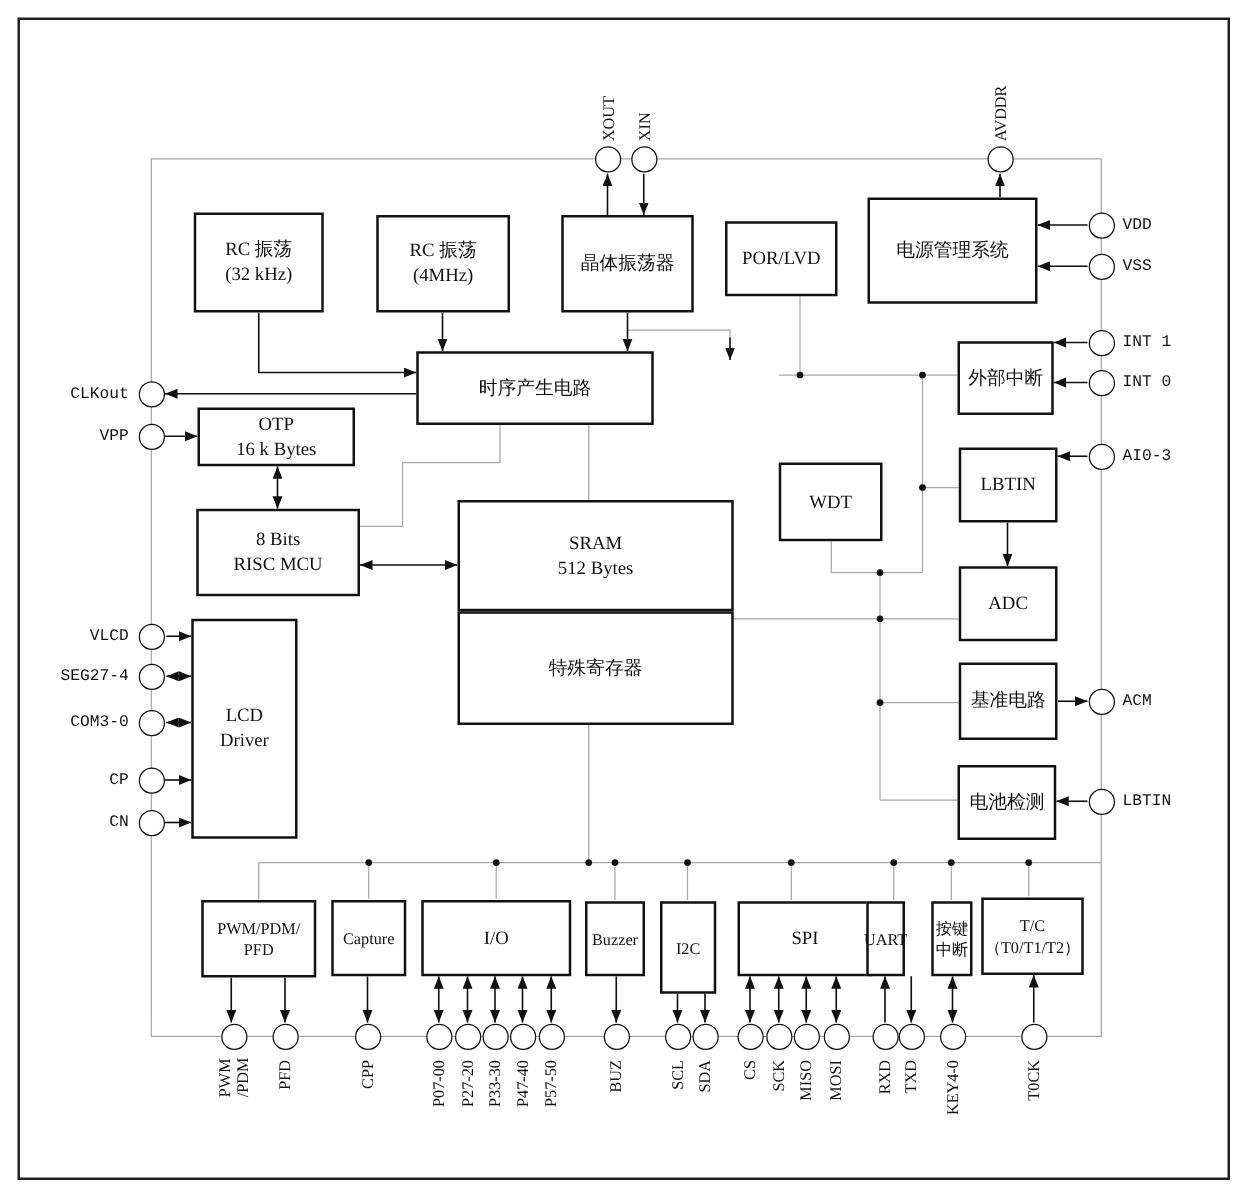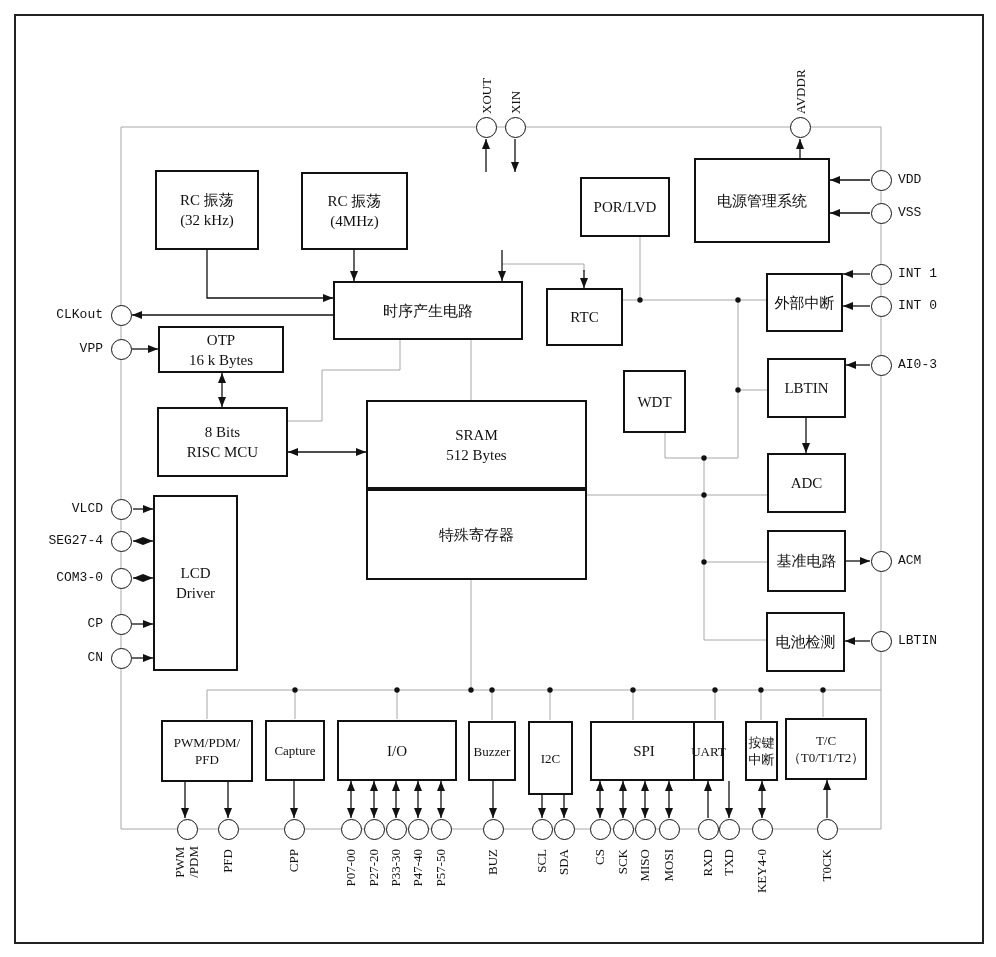--- a/index.html
+++ b/index.html
@@ -119,30 +119,30 @@
       <circle cx="715" cy="690" r="2.7"></circle>
         <circle cx="761" cy="690" r="2.7"></circle>
       <circle cx="823" cy="690" r="2.7"></circle>
     </g>
   </svg>
 
   <div class="block" style="left:155px;top:170px;width:104px;height:80px">RC 振荡
 (32 kHz)</div>
   <div class="block" style="left:301px;top:172px;width:107px;height:78px">RC 振荡
 (4MHz)</div>
+  <div class="block" style="left:449px;top:172px;width:106px;height:78px">晶体振荡器</div>
   <div class="block" style="left:580px;top:177px;width:90px;height:60px">POR/LVD</div>
   <div class="block" style="left:694px;top:158px;width:136px;height:85px">电源管理系统</div>
   <div class="block" style="left:333px;top:281px;width:190px;height:59px">时序产生电路</div>
-  <div class="block" style="left:546px;top:288px;width:77px;height:58px">RTC</div>
   <div class="block" style="left:766px;top:273px;width:77px;height:59px">外部中断</div>
   <div class="block" style="left:158px;top:326px;width:126px;height:47px">OTP
 16 k Bytes</div>
   <div class="block" style="left:157px;top:407px;width:131px;height:70px">8 Bits
 RISC MCU</div>
-  <div class="block" style="left:623px;top:370px;width:63px;height:63px">WDT</div>
+  <div class="block" style="left:623px;top:370px;width:83px;height:63px">WDT</div>
   <div class="block" style="left:767px;top:358px;width:79px;height:60px">LBTIN</div>
   <div class="block" style="left:366px;top:400px;width:221px;height:89px">SRAM
 512 Bytes</div>
   <div class="block" style="left:153px;top:495px;width:85px;height:176px">LCD
 Driver</div>
   <div class="block" style="left:366px;top:489px;width:221px;height:91px">特殊寄存器</div>
   <div class="block" style="left:767px;top:453px;width:79px;height:60px">ADC</div>
   <div class="block" style="left:766px;top:612px;width:79px;height:60px">电池检测</div>
   <div class="block" style="left:767px;top:530px;width:79px;height:62px">基准电路</div>
   <div class="block small" style="left:161px;top:720px;width:92px;height:62px">PWM/PDM/

